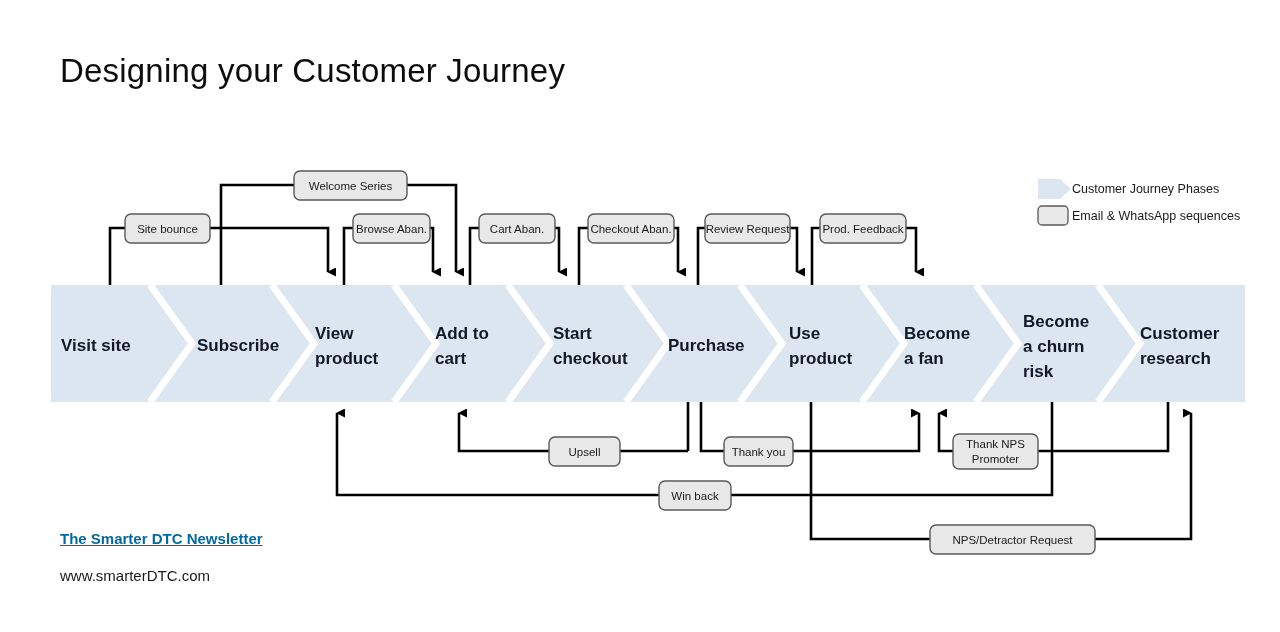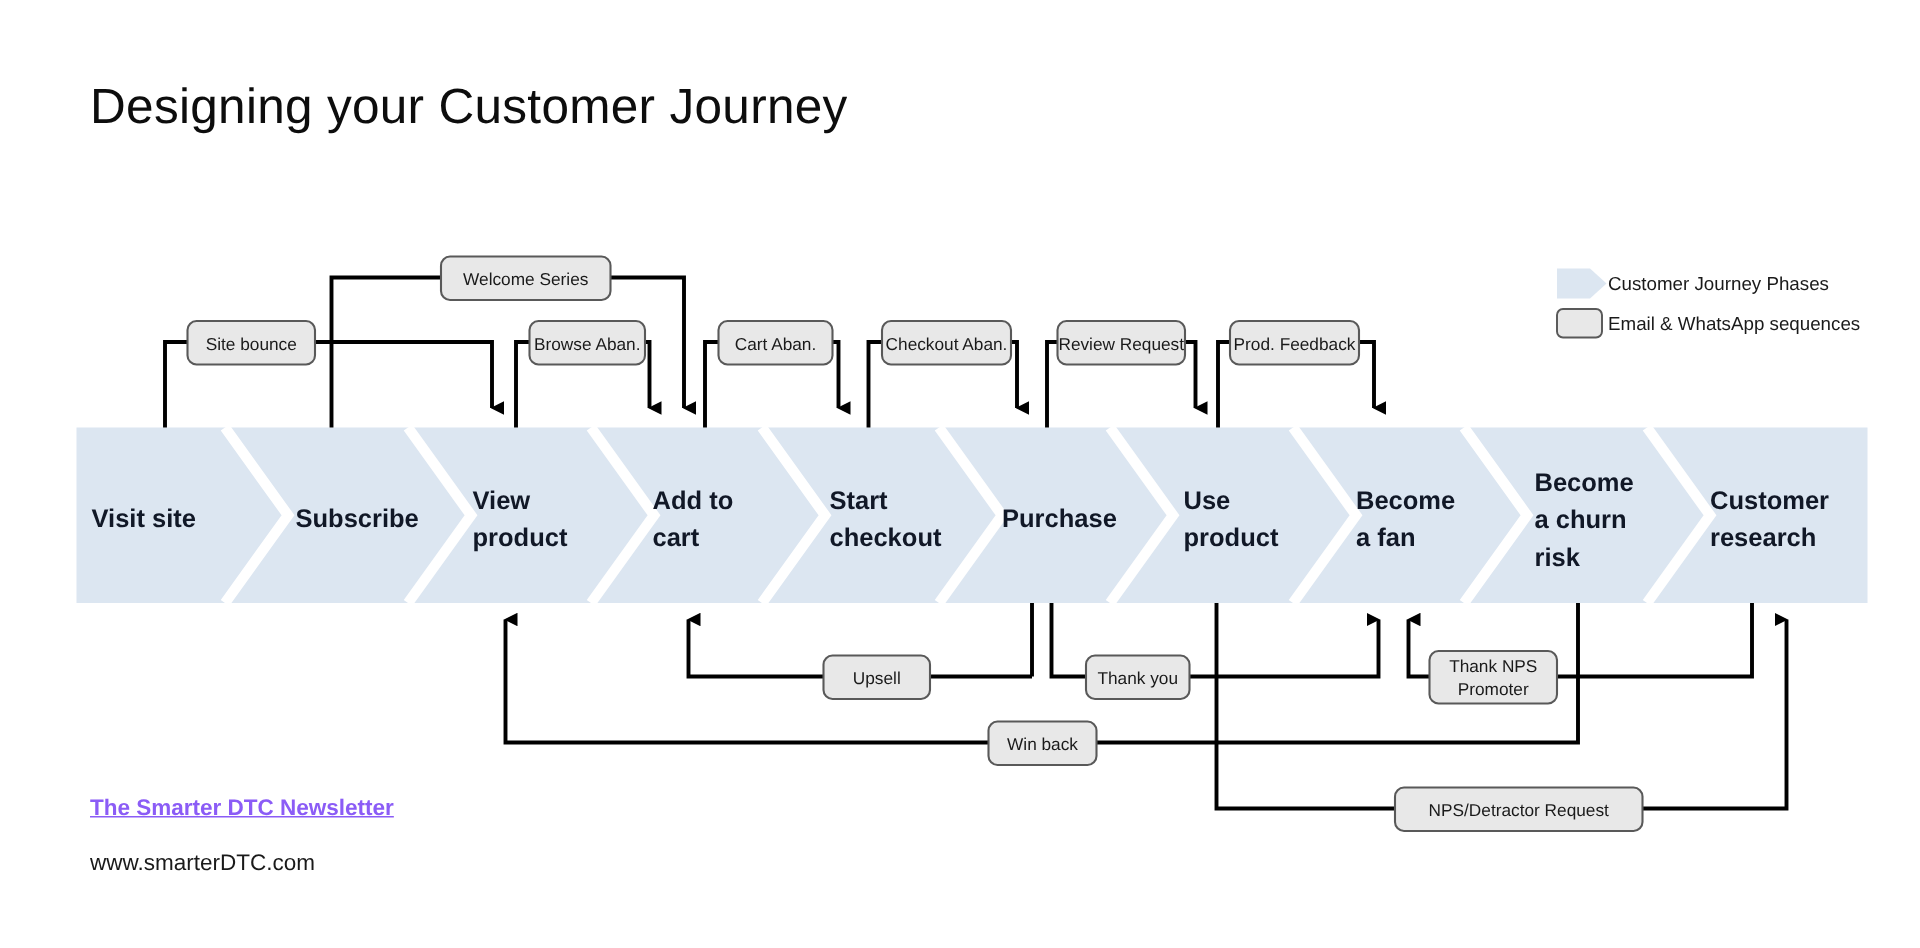--- a/index.html
+++ b/index.html
@@ -46,21 +46,21 @@
     font-size: 12.5px;
     fill: #1a1a1a;
   }
   #footer {
     position: absolute;
     left: 60px; top: 528px;
   }
   #footer .fline1 {
     font-size: 15px;
     font-weight: bold;
-    color: #8b5cf6;
+    color: #0369a1;
     text-decoration: underline;
     line-height: 21px;
     white-space: nowrap;
   }
   #footer .fline2 {
     font-size: 15px;
     font-weight: 400;
     color: #1a1a1a;
     line-height: 21px;
     white-space: nowrap;

